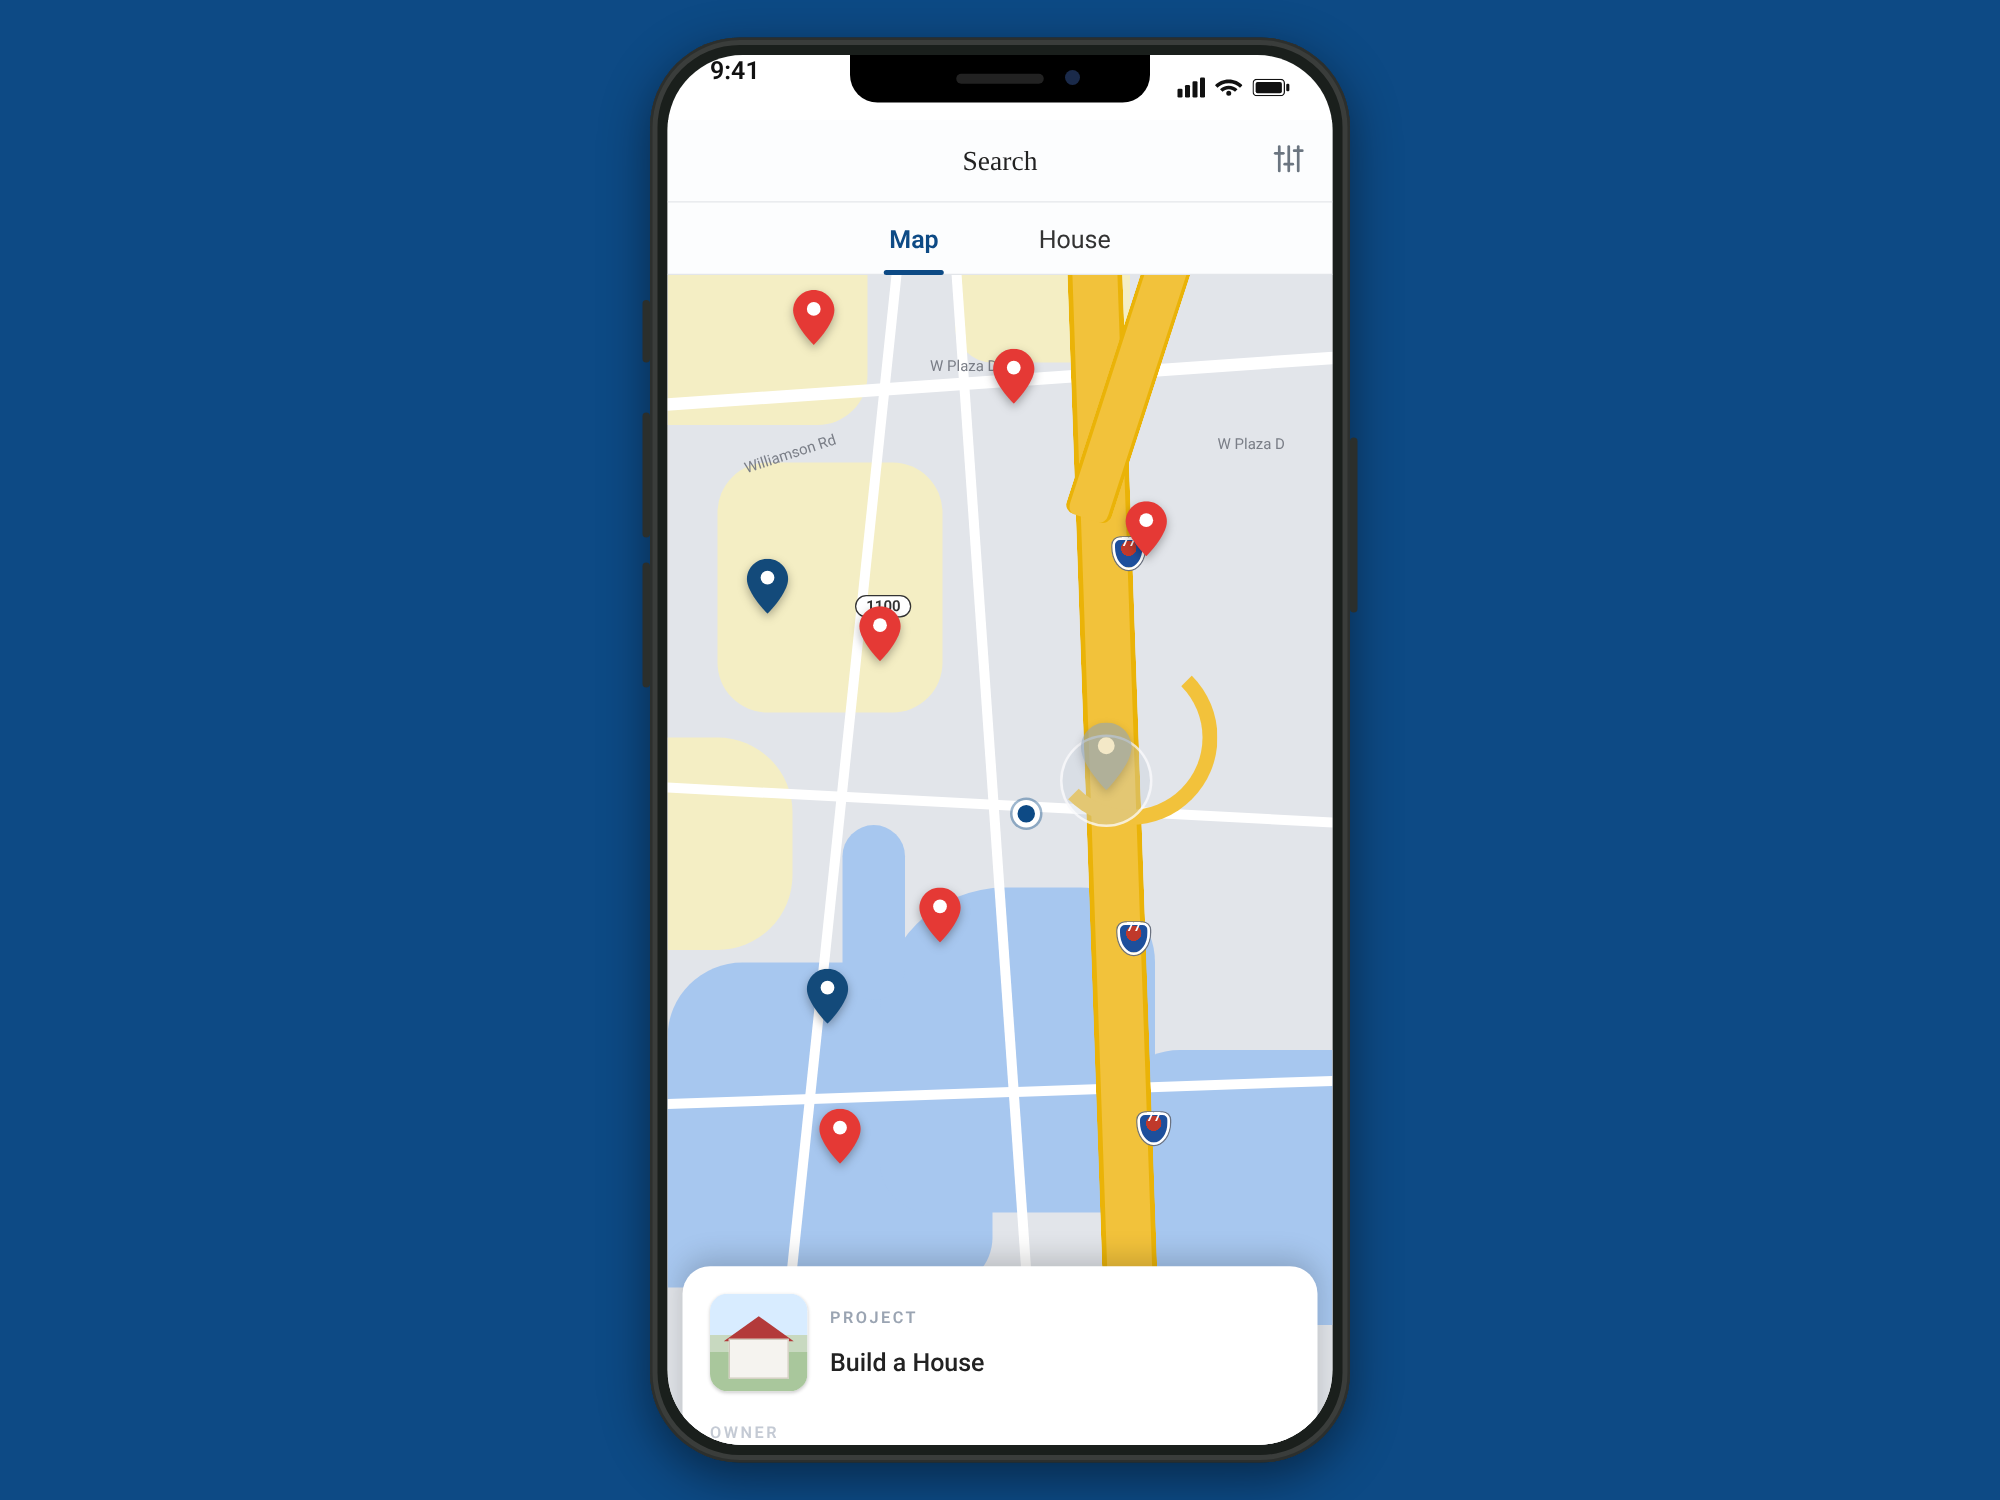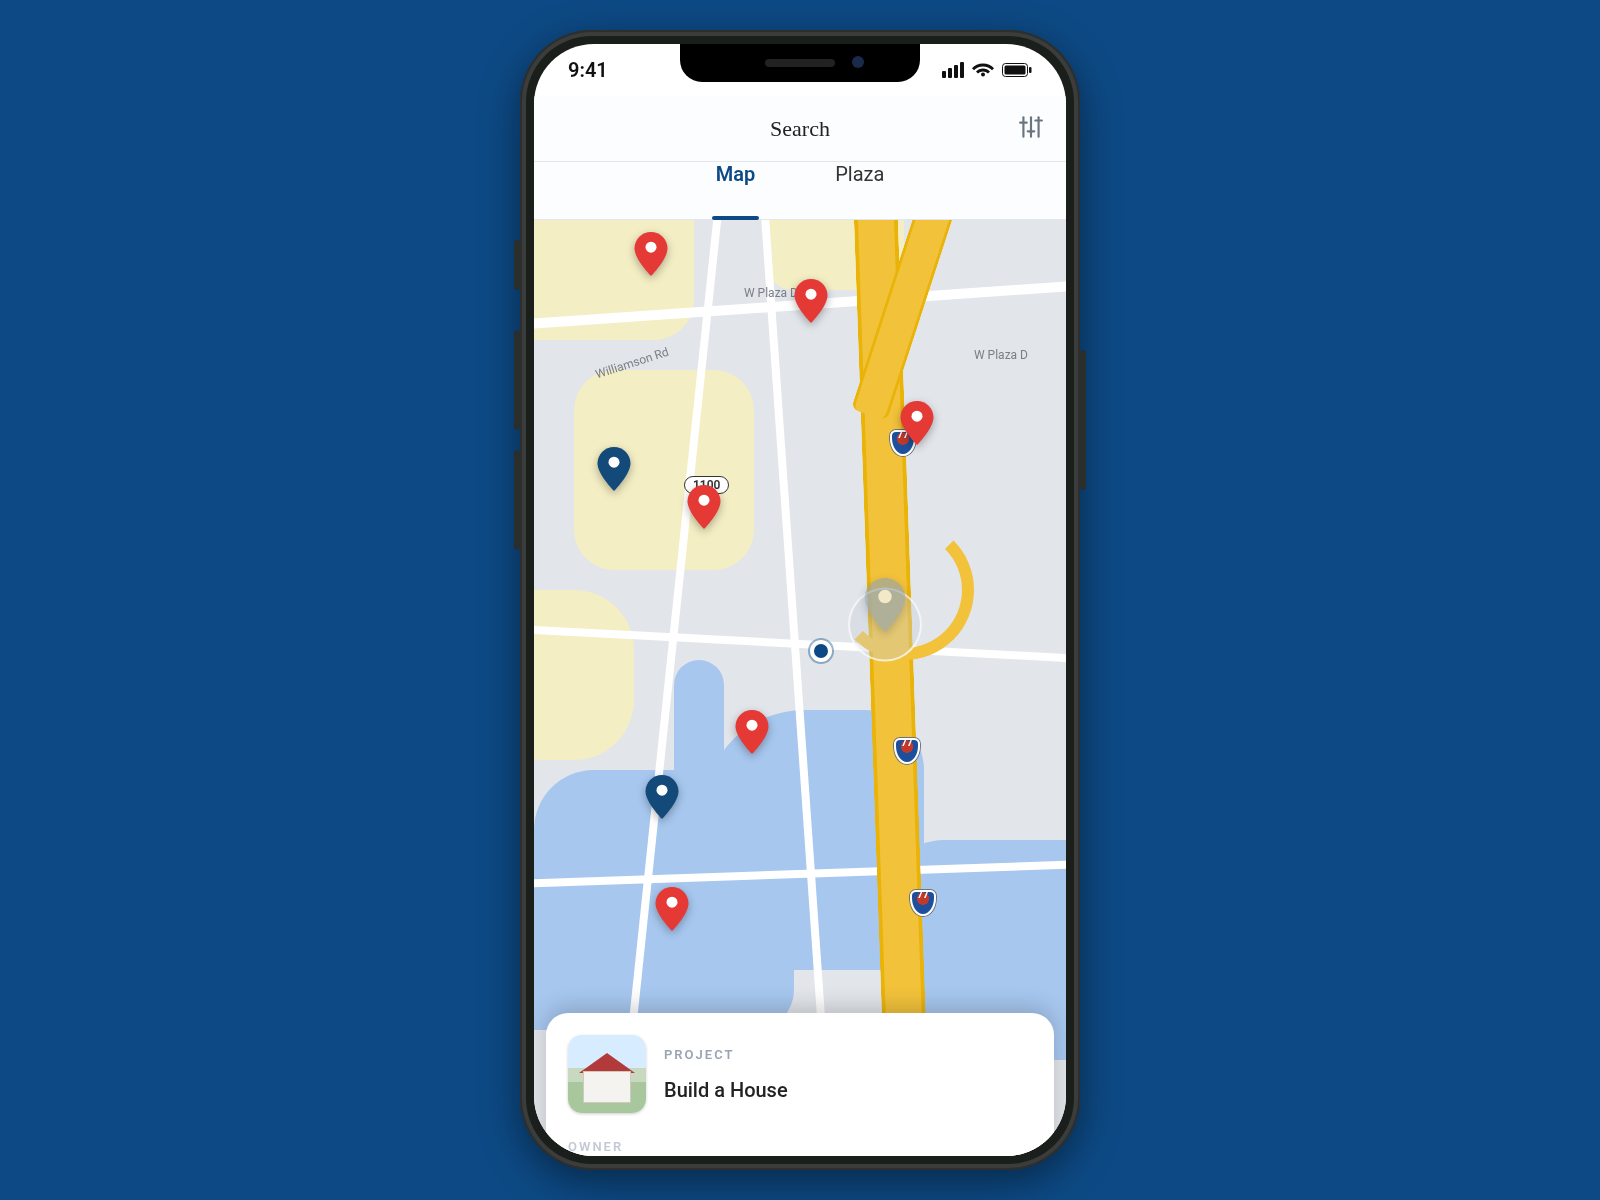--- a/index.html
+++ b/index.html
@@ -48,21 +48,21 @@
     width:240px; height:38px; background:#000; border-bottom-left-radius:22px; border-bottom-right-radius:22px;
     z-index:50;
     display:flex; align-items:center; justify-content:center; gap:50px;
   }
   .speaker { width:70px; height:8px; background:#222; border-radius:4px; }
   .cam { width:12px; height:12px; background:#1a2a4a; border-radius:50%; position:absolute; right:56px; top:12px;}
 
   
   .statusbar {
     position:relative; z-index:40;
-    height:52px; display:flex; align-items:center; justify-content:space-between;
+    height:52px; display:flex; justify-content:space-between;
     padding:0 34px; font-size:20px; font-weight:600; color:#111;
   }
   .status-right { display:flex; align-items:center; gap:8px; }
   .sig-bars { display:flex; align-items:flex-end; gap:2px; }
   .sig-bars span { width:4px; background:#111; border-radius:1px; }
   .sig-bars span:nth-child(1){height:7px} .sig-bars span:nth-child(2){height:10px}
   .sig-bars span:nth-child(3){height:13px} .sig-bars span:nth-child(4){height:16px}
   .wifi svg, .batt svg { display:block; }
 
   
@@ -71,21 +71,21 @@
     border-bottom:1px solid #e3e6ea; position:relative; background:#fcfdfe;
   }
   .header-title { font-size:22px; color:#222; font-weight:500;font-family:Liberation Serif, serif;}
   .filter-btn { position:absolute; right:22px; top:50%; transform:translateY(-50%); cursor:pointer;}
 
   
   .tabs {
     height:58px; display:flex; align-items:stretch; justify-content:center; gap:80px;
     background:#fcfdfe; border-bottom:1px solid #e3e6ea;
   }
-  .tab { display:flex; font-size:20px; color:#333; position:relative; cursor:pointer;}
+  .tab { display:flex; align-items:center; font-size:20px; color:#333; position:relative; cursor:pointer;}
   .tab.active { color:#0d4a85; font-weight:600;}
   .tab.active::after{
     content:""; position:absolute; left:-4px; right:-4px; bottom:-1px; height:4px; background:#0d4a85; border-radius:2px;
   }
 
   
   .map { position:relative; flex:1; background:#e2e5ea; overflow:hidden; }
   .app-col { display:flex; flex-direction:column; height:100%; }
 
   
@@ -256,21 +256,21 @@
             </g>
           </svg>
         </span>
       </div>
 
       <div class="tabs">
         <div class="tab active">
             <span>Map</span>
           </div>
         <div class="tab">
-            <span>Plaza</span>
+            <span>House</span>
           </div>
       </div>
 
       <div class="map" id="map">
 
         <div class="land-yellow ly1"></div>
         <div class="land-yellow ly2"></div>
         <div class="land-yellow ly3"></div>
         <div class="land-yellow ly4"></div>
 

